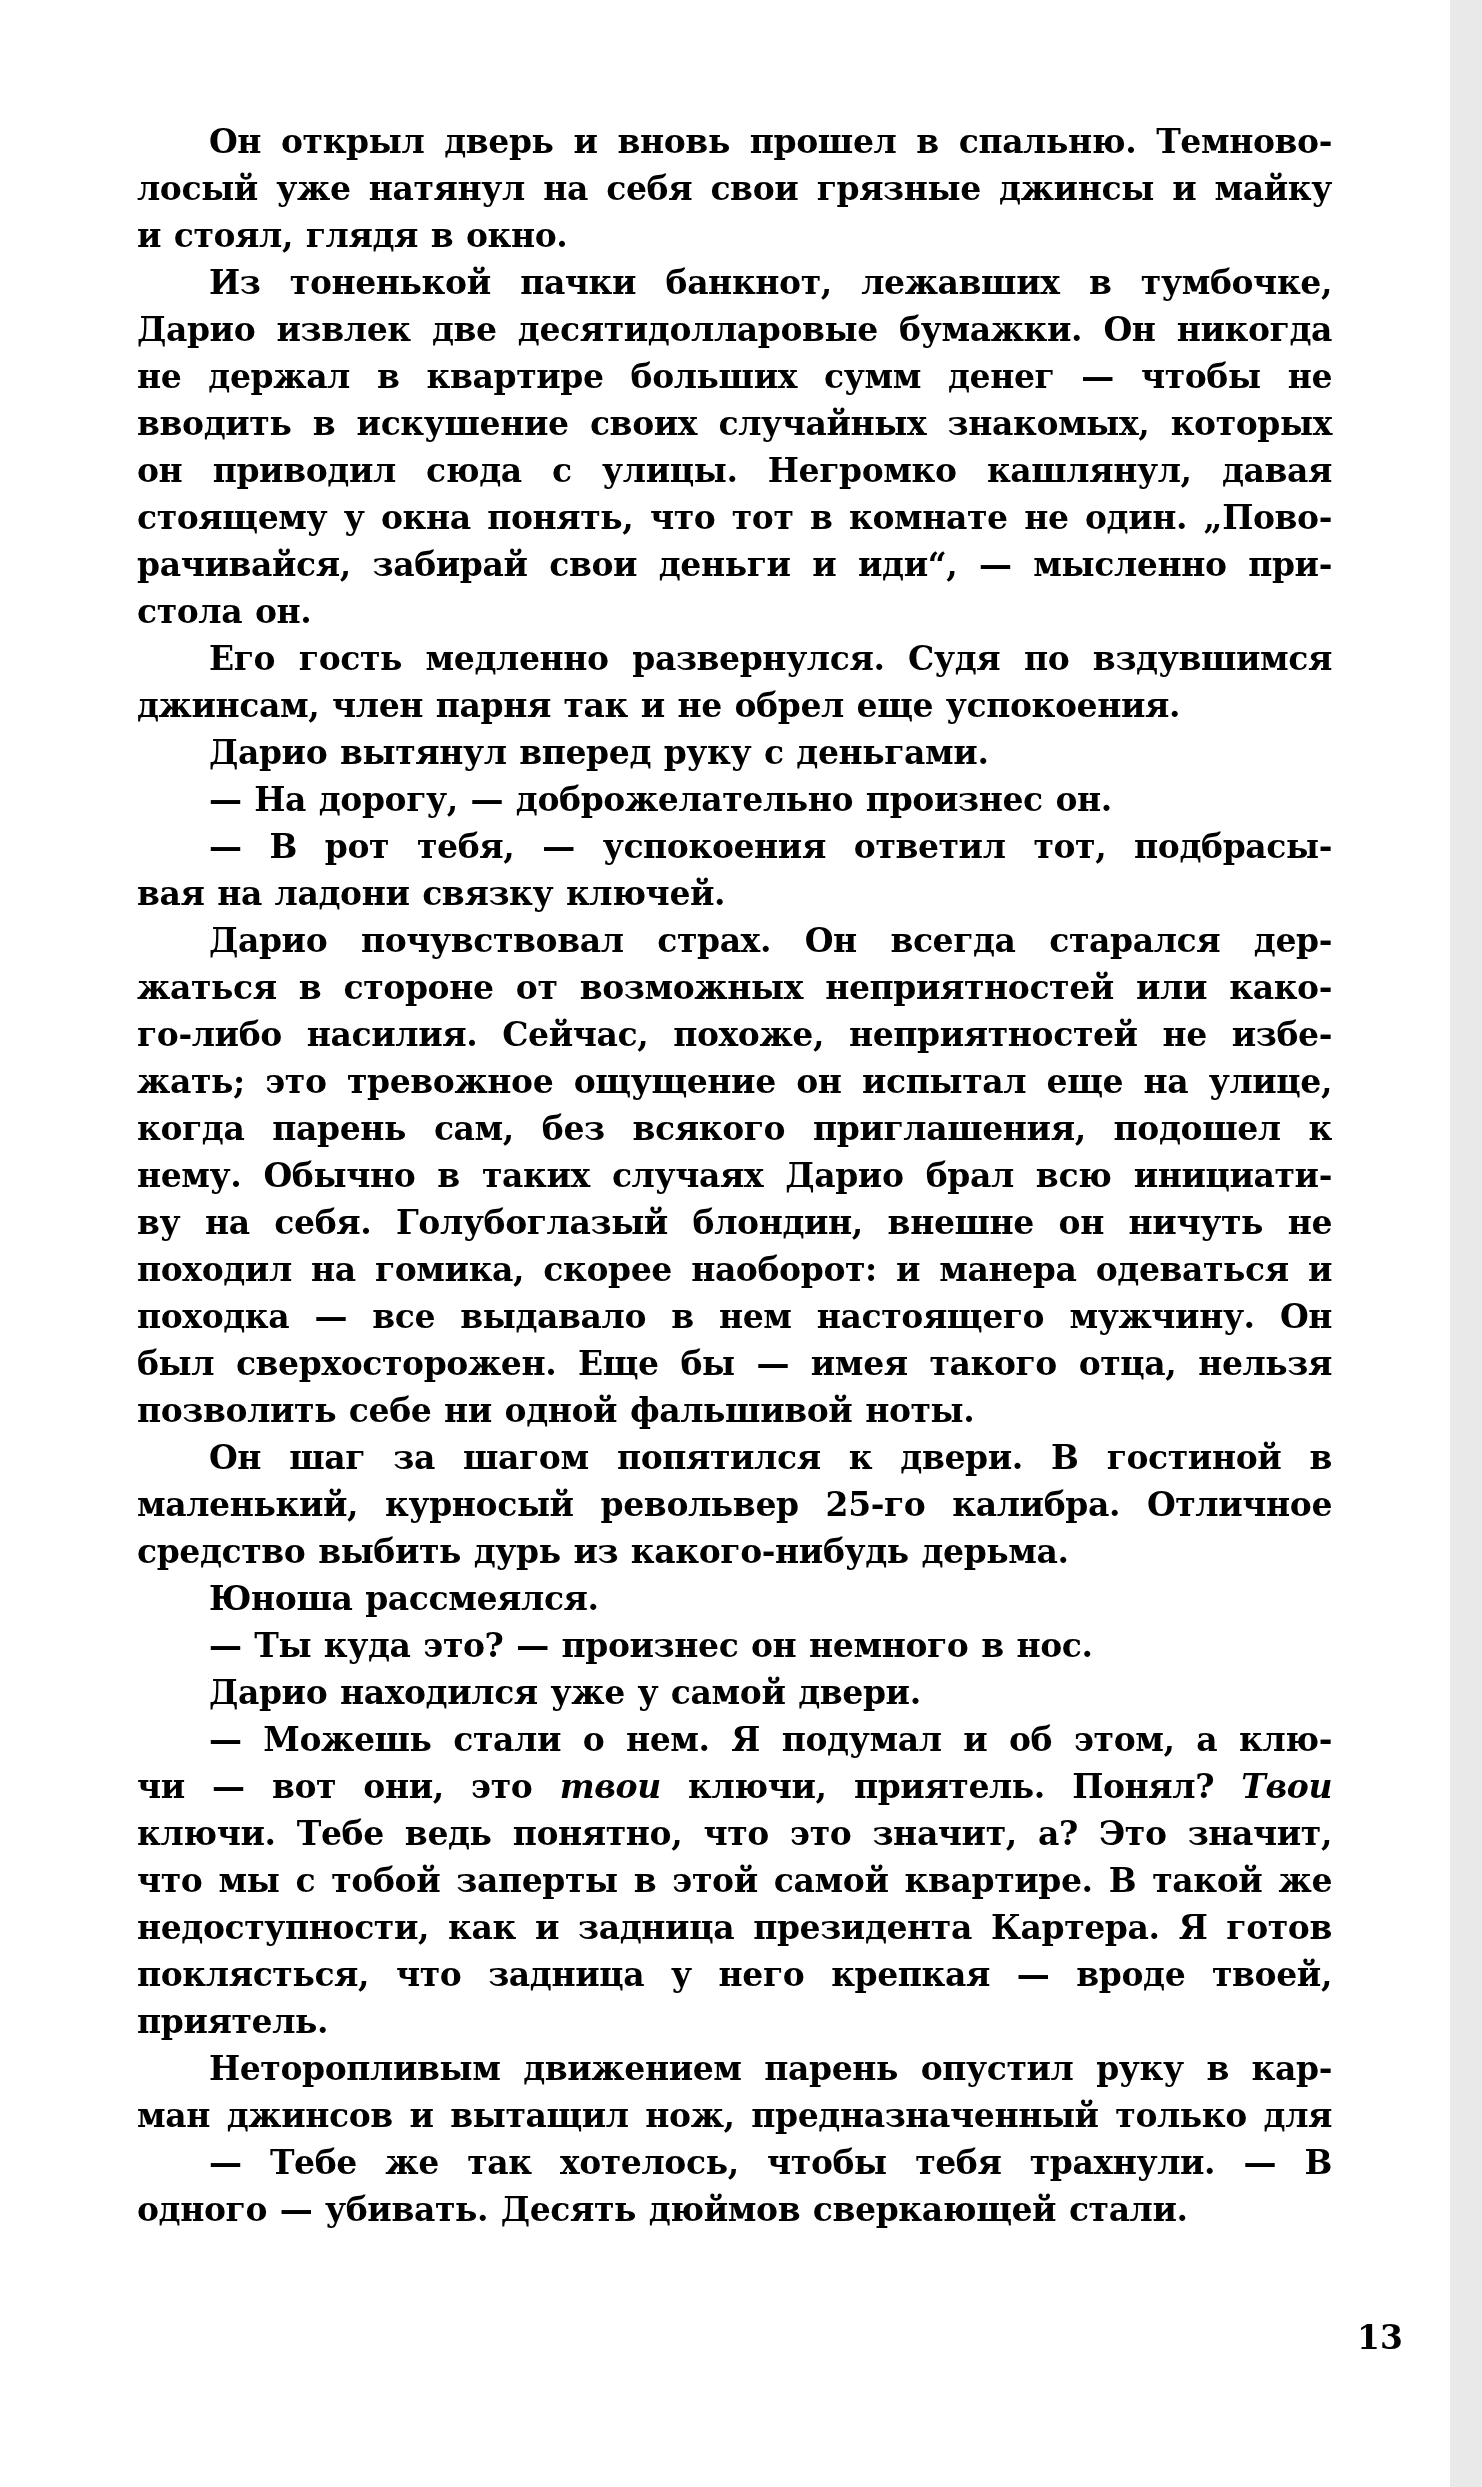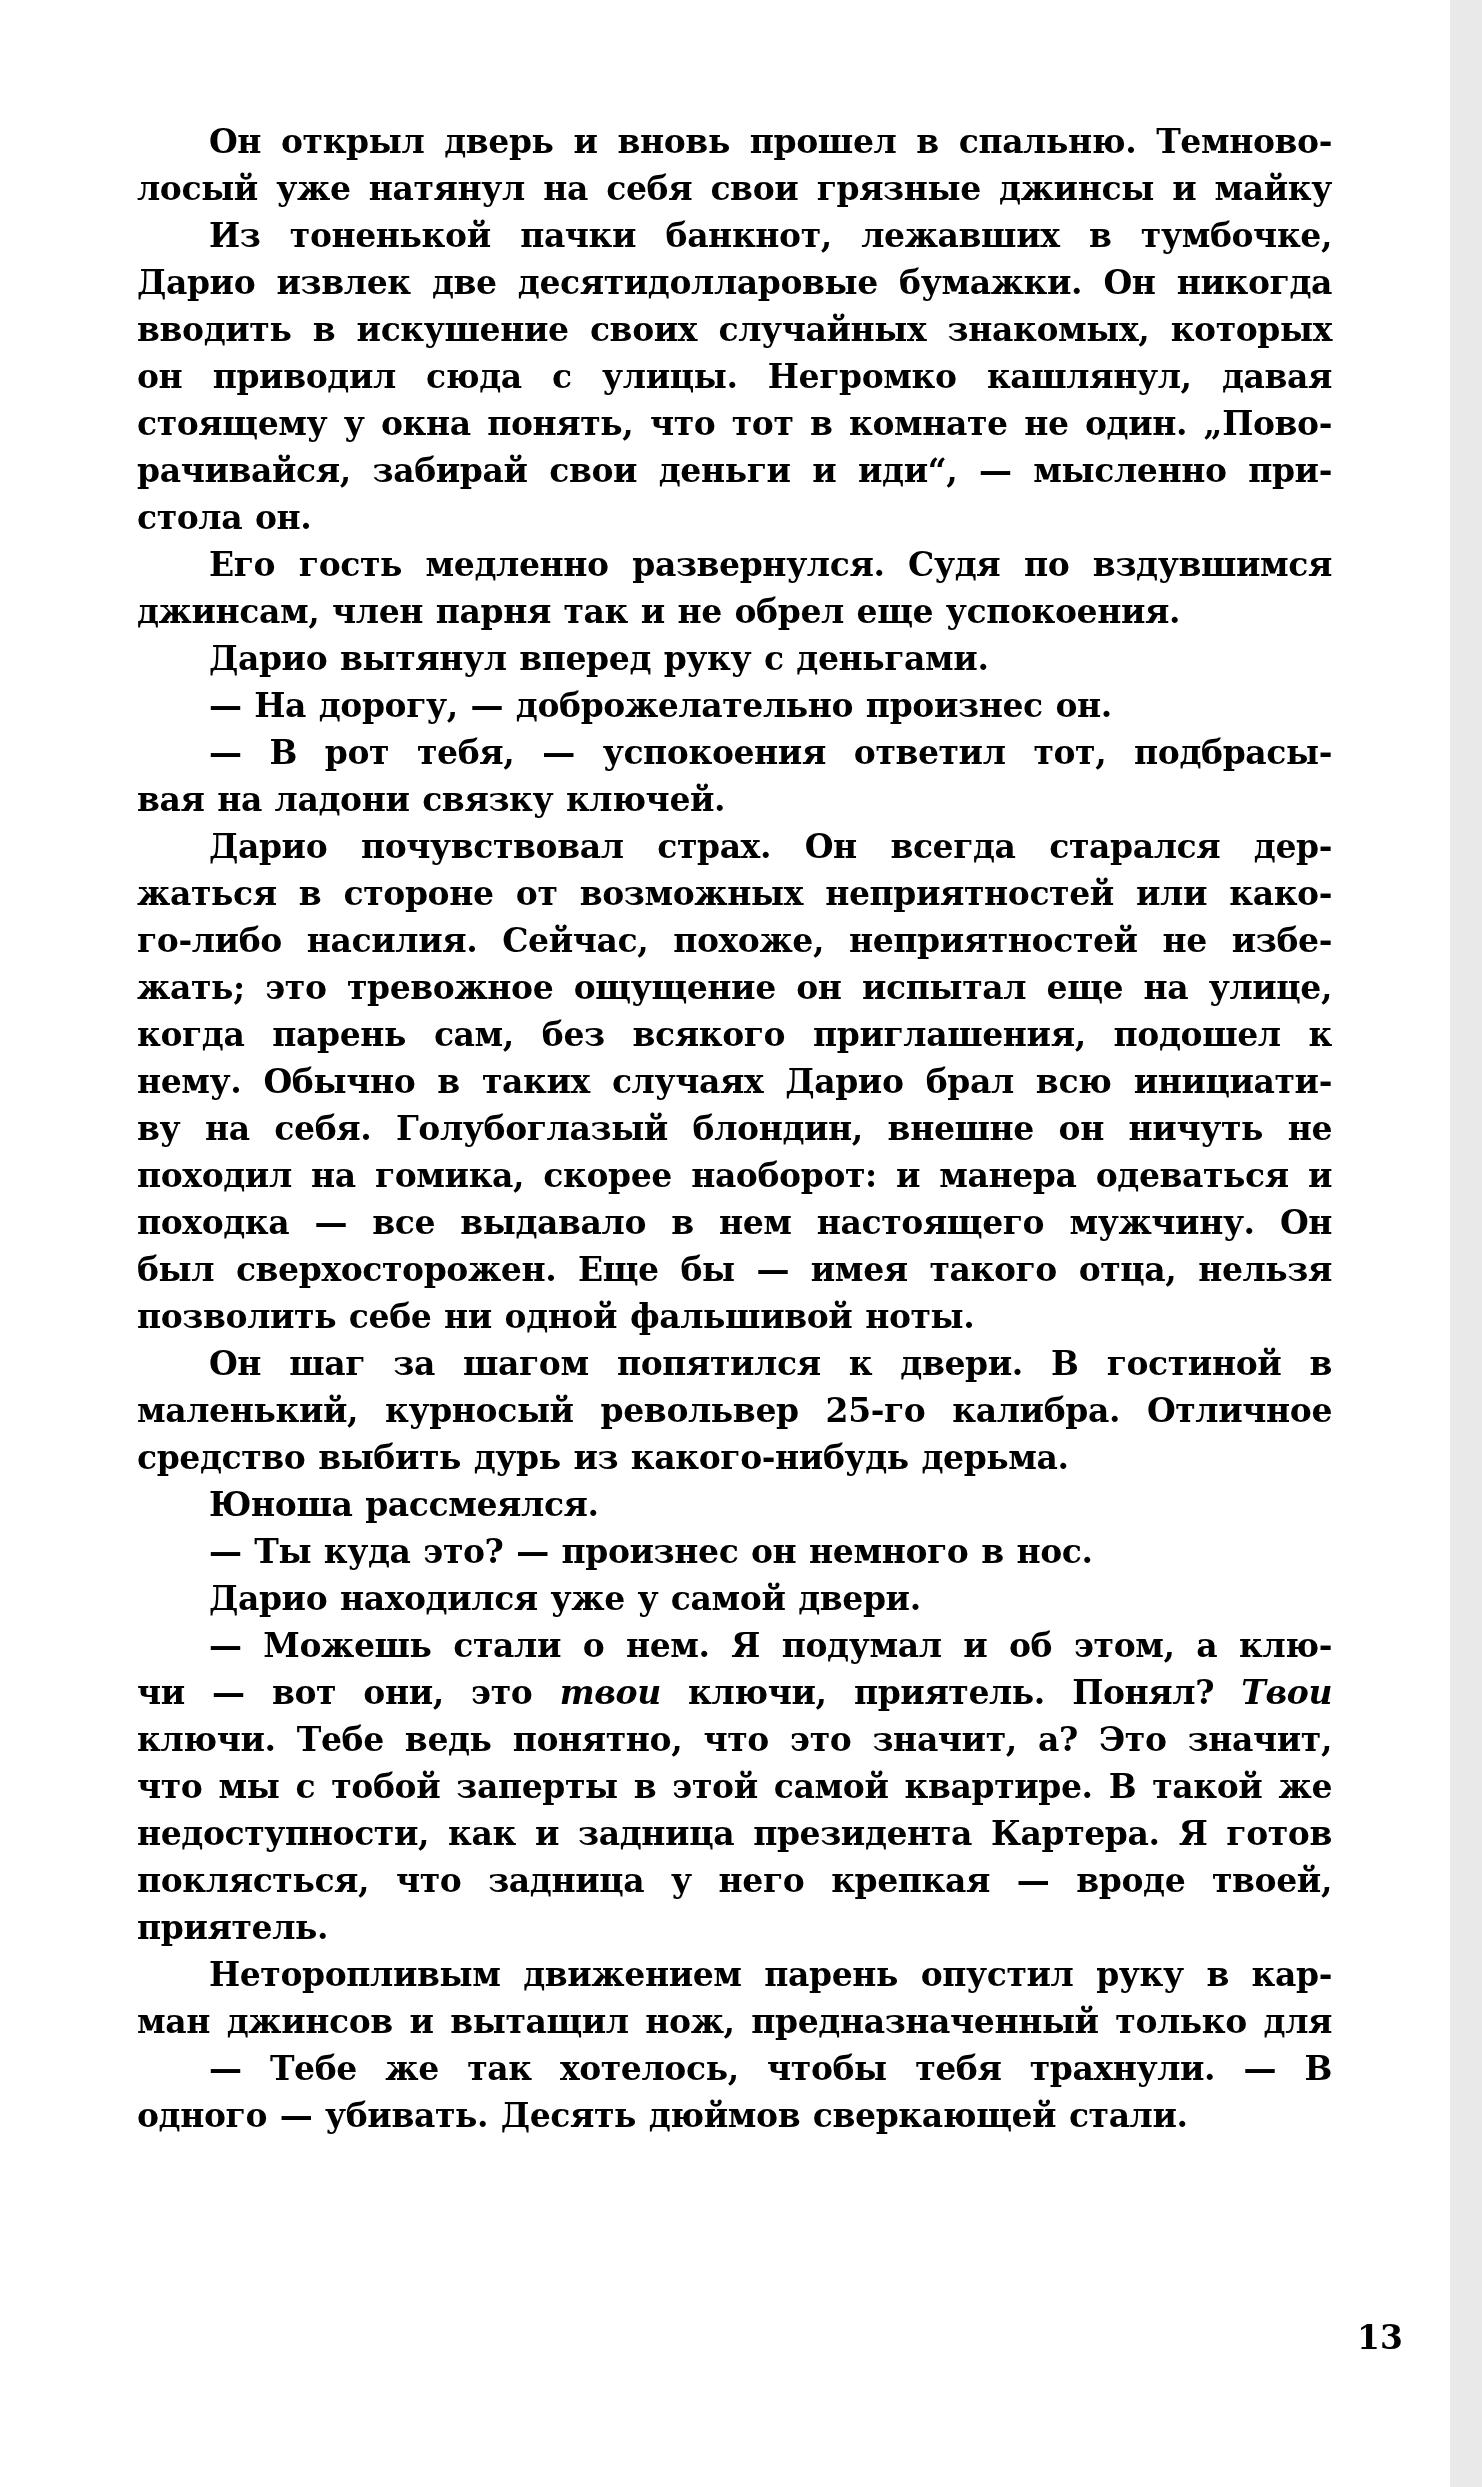--- a/index.html
+++ b/index.html
@@ -54,22 +54,24 @@
     line-height: 40px;
   }
 </style>
 </head>
 <body>
 
 <div class="page">
   <main class="text-column">
       <div class="line indent">Он открыл дверь и вновь прошел в спальню. Темново-</div>
       <div class="line">лосый уже натянул на себя свои грязные джинсы и майку</div>
+      <div class="line para-end">и стоял, глядя в окно.</div>
       <div class="line indent">Из тоненькой пачки банкнот, лежавших в тумбочке,</div>
       <div class="line">Дарио извлек две десятидолларовые бумажки. Он никогда</div>
+      <div class="line">не держал в квартире больших сумм денег — чтобы не</div>
       <div class="line">вводить в искушение своих случайных знакомых, которых</div>
       <div class="line">он приводил сюда с улицы. Негромко кашлянул, давая</div>
       <div class="line">стоящему у окна понять, что тот в комнате не один. „Пово-</div>
       <div class="line">рачивайся, забирай свои деньги и иди“, — мысленно при-</div>
       <div class="line para-end">стола он.</div>
       <div class="line indent">Его гость медленно развернулся. Судя по вздувшимся</div>
       <div class="line para-end">джинсам, член парня так и не обрел еще успокоения.</div>
       <div class="line indent para-end">Дарио вытянул вперед руку с деньгами.</div>
       <div class="line indent para-end">— На дорогу, — доброжелательно произнес он.</div>
       <div class="line indent">— В рот тебя, — успокоения ответил тот, подбрасы-</div>

